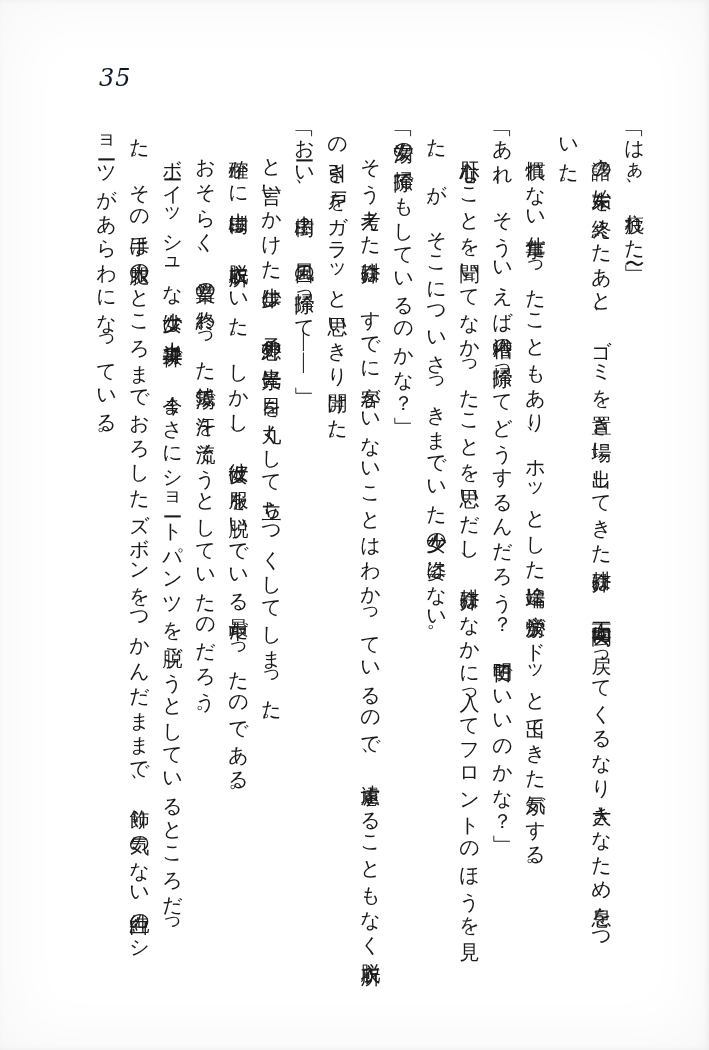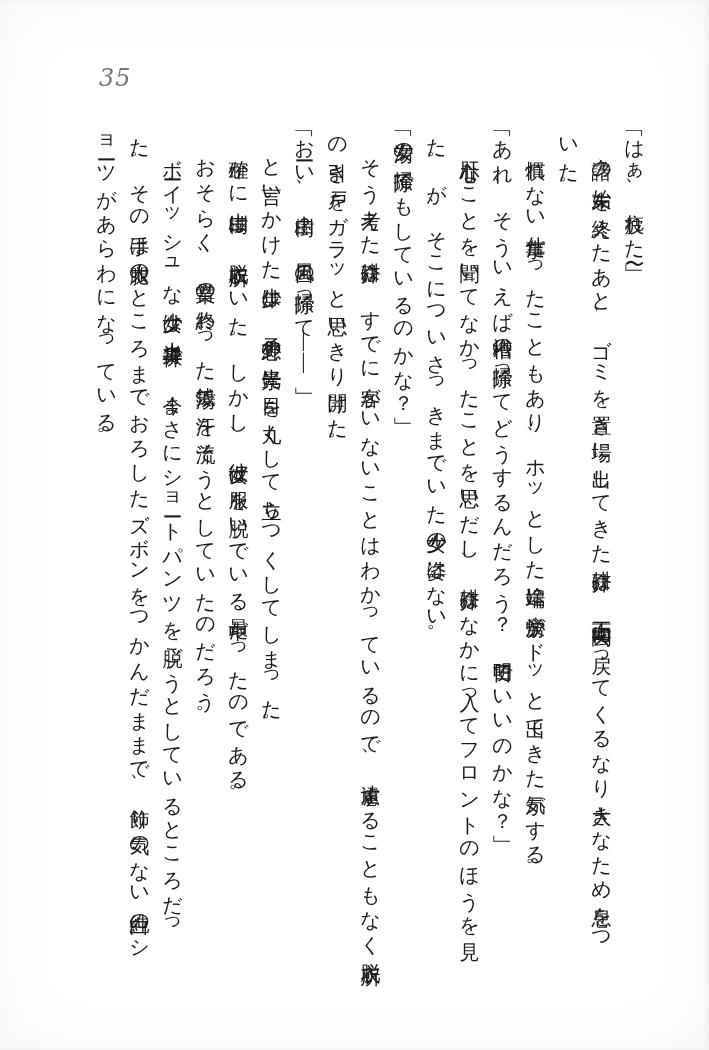--- a/index.html
+++ b/index.html
@@ -22,21 +22,21 @@
     overflow: hidden;
   }
   .page-number {
     position: absolute;
     top: 64px;
     left: 99px;
     font-family: "DejaVu Serif", serif;
     font-style: italic;
     font-size: 24px;
     letter-spacing: 1px;
-    color: #737373;
+    color: #0f172a;
   }
   .text-block {
     position: absolute;
     top: 124px;
     right: 58px;
     width: 586px;
     height: 840px;
     writing-mode: vertical-rl;
     text-orientation: mixed;
     font-family: "Liberation Serif", "DejaVu Serif", serif;

